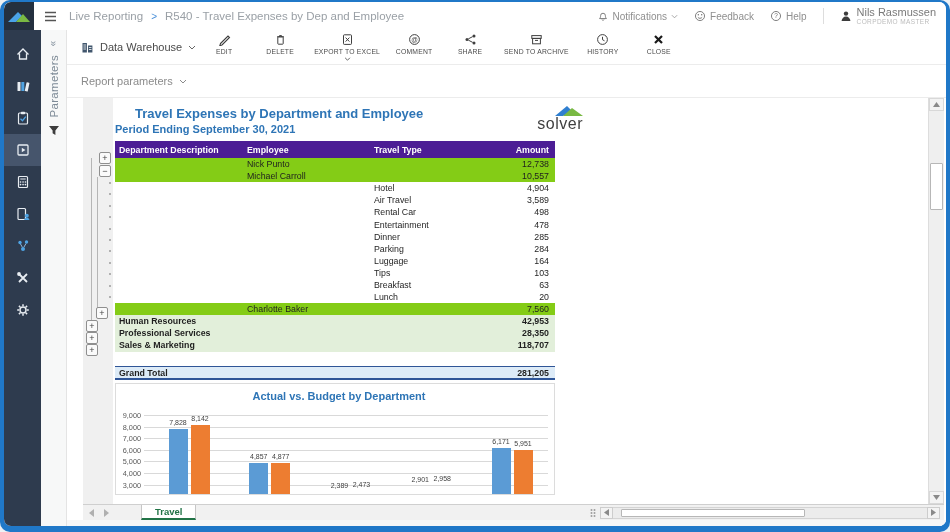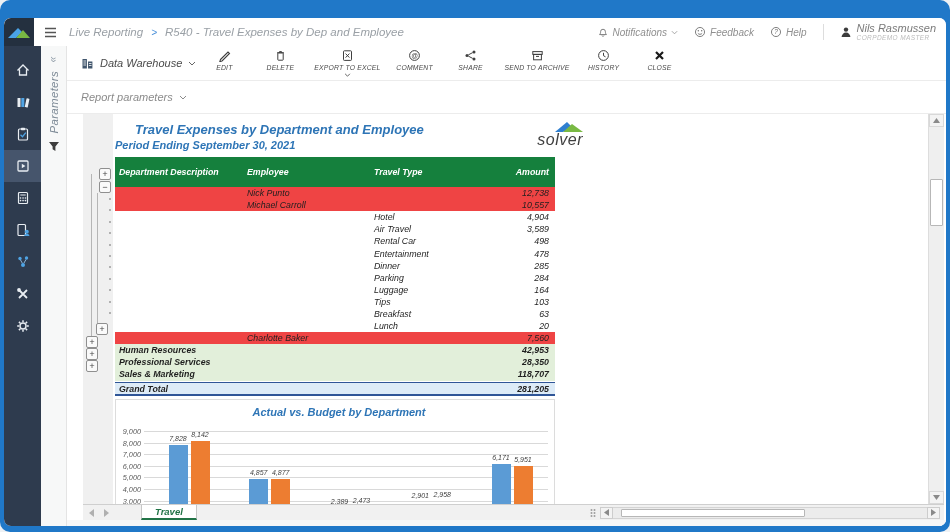--- a/index.html
+++ b/index.html
@@ -1,17 +1,17 @@
 <!DOCTYPE html>
 <html><head>
 <meta charset="utf-8">
 <style>
   html,body{margin:0;padding:0;width:950px;height:532px;overflow:hidden;background:#eef1f4;
     font-family:"Liberation Sans",sans-serif;-webkit-font-smoothing:antialiased;}
-  .frame{position:absolute;inset:0;background:#2078C8;border-radius:10px;padding:18px 4px 6px 4px;box-sizing:border-box;font-style:italic;}
+  .frame{position:absolute;inset:0;background:#2078C8;border-radius:10px;padding:2px 4px 6px 4px;box-sizing:border-box;}
   .window{width:100%;height:100%;background:#fff;border-radius:7px;overflow:hidden;display:flex;flex-direction:column;}
   
   .topbar{height:28px;flex:0 0 28px;display:flex;align-items:center;background:#fff;}
   .logo-box{width:30px;height:28px;background:#24303f;display:flex;align-items:center;justify-content:center;flex:0 0 30px;}
   .hamburger{margin:0 12px 0 10px;cursor:pointer;}
   .crumb{display:flex;align-items:center;gap:8px;font-size:11.5px;color:#9aa0a6;white-space:nowrap;}
   .crumb .sep{color:#4a90d9;font-size:10px;}
   .topbar-right{margin-left:auto;display:flex;align-items:center;gap:16px;padding-right:10px;font-size:10px;color:#8f8f8f;}
   .tb-item{display:flex;align-items:center;gap:4px;cursor:pointer;}
   .tb-divider{width:1px;height:16px;background:#ddd;}
@@ -48,25 +48,25 @@
   .gutter{position:absolute;left:0;top:0;bottom:0;width:30px;background:#f0f0f0;border-right:1px solid #e3e3e3;}
   .obtn{position:absolute;width:12px;height:12px;background:#fafafa;border:1px solid #8f8f8f;border-radius:2px;font-size:9px;line-height:10px;text-align:center;color:#444;cursor:pointer;box-sizing:border-box;}
   .oline{position:absolute;width:1px;background:#b5b5b5;}
   .odot{position:absolute;width:2px;height:2px;border-radius:50%;background:#9d9d9d;left:26px;}
   .page{position:absolute;left:30px;top:0;width:470px;height:100%;background:#fff;overflow:hidden;}
   .r-title{position:absolute;left:2px;top:8px;font-size:13px;font-weight:bold;color:#2E75B6;margin-left:20px;}
   .r-subtitle{position:absolute;left:2px;top:25px;font-size:11px;font-weight:bold;color:#2E75B6;}
   .r-logo{position:absolute;right:0px;top:6px;display:flex;flex-direction:column;align-items:flex-end;line-height:1;}
   .r-logo .word{font-size:16px;color:#3f3f3f;letter-spacing:.5px;margin-top:-1px;}
   table.rpt{position:absolute;left:2px;top:43px;width:440px;border-collapse:collapse;table-layout:fixed;font-size:8.8px;color:#1f1f1f;}
-  table.rpt th{background:#15803d;color:#fff;font-weight:bold;text-align:left;height:30px;padding:0 0 0 4px;}
+  table.rpt th{background:#4c1d95;color:#fff;font-weight:bold;text-align:left;height:17px;padding:0 0 0 4px;}
   table.rpt th.c-amt{text-align:right;padding-right:6px;}
   table.rpt td{height:12.1px;padding:0 0 0 4px;white-space:nowrap;overflow:hidden;}
   table.rpt td.c-amt{text-align:right;padding-right:6px;}
-  tr.row-employee td{background:#ef4444;}
+  tr.row-employee td{background:#84cc16;}
   tr.row-department td{background:#E2EFDA;font-weight:bold;}
   tr.row-detail td{background:#fff;}
   .grand-total{position:absolute;left:2px;top:268px;width:440px;height:14px;background:#DDEBF7;
     border-top:1px solid #2F5597;border-bottom:2.5px solid #2F5597;display:flex;align-items:center;
     justify-content:space-between;font-size:8.8px;font-weight:bold;color:#1f1f1f;box-sizing:border-box;padding:0 6px 0 4px;}
   .chart{position:absolute;left:2px;top:285px;width:440px;height:112px;border:1px solid #dcdcdc;box-sizing:border-box;overflow:hidden;background:#fff;}
   .chart-title{position:absolute;left:8px;right:0;top:6px;text-align:center;font-size:11px;font-weight:bold;color:#2E75B6;}
   .plot{position:absolute;left:28px;right:6px;top:31px;height:130px;}
   .gridline{position:absolute;left:0;right:0;height:1px;background:#d9d9d9;}
   .ytick{position:absolute;left:-29px;width:26px;text-align:right;font-size:7.3px;color:#595959;}

